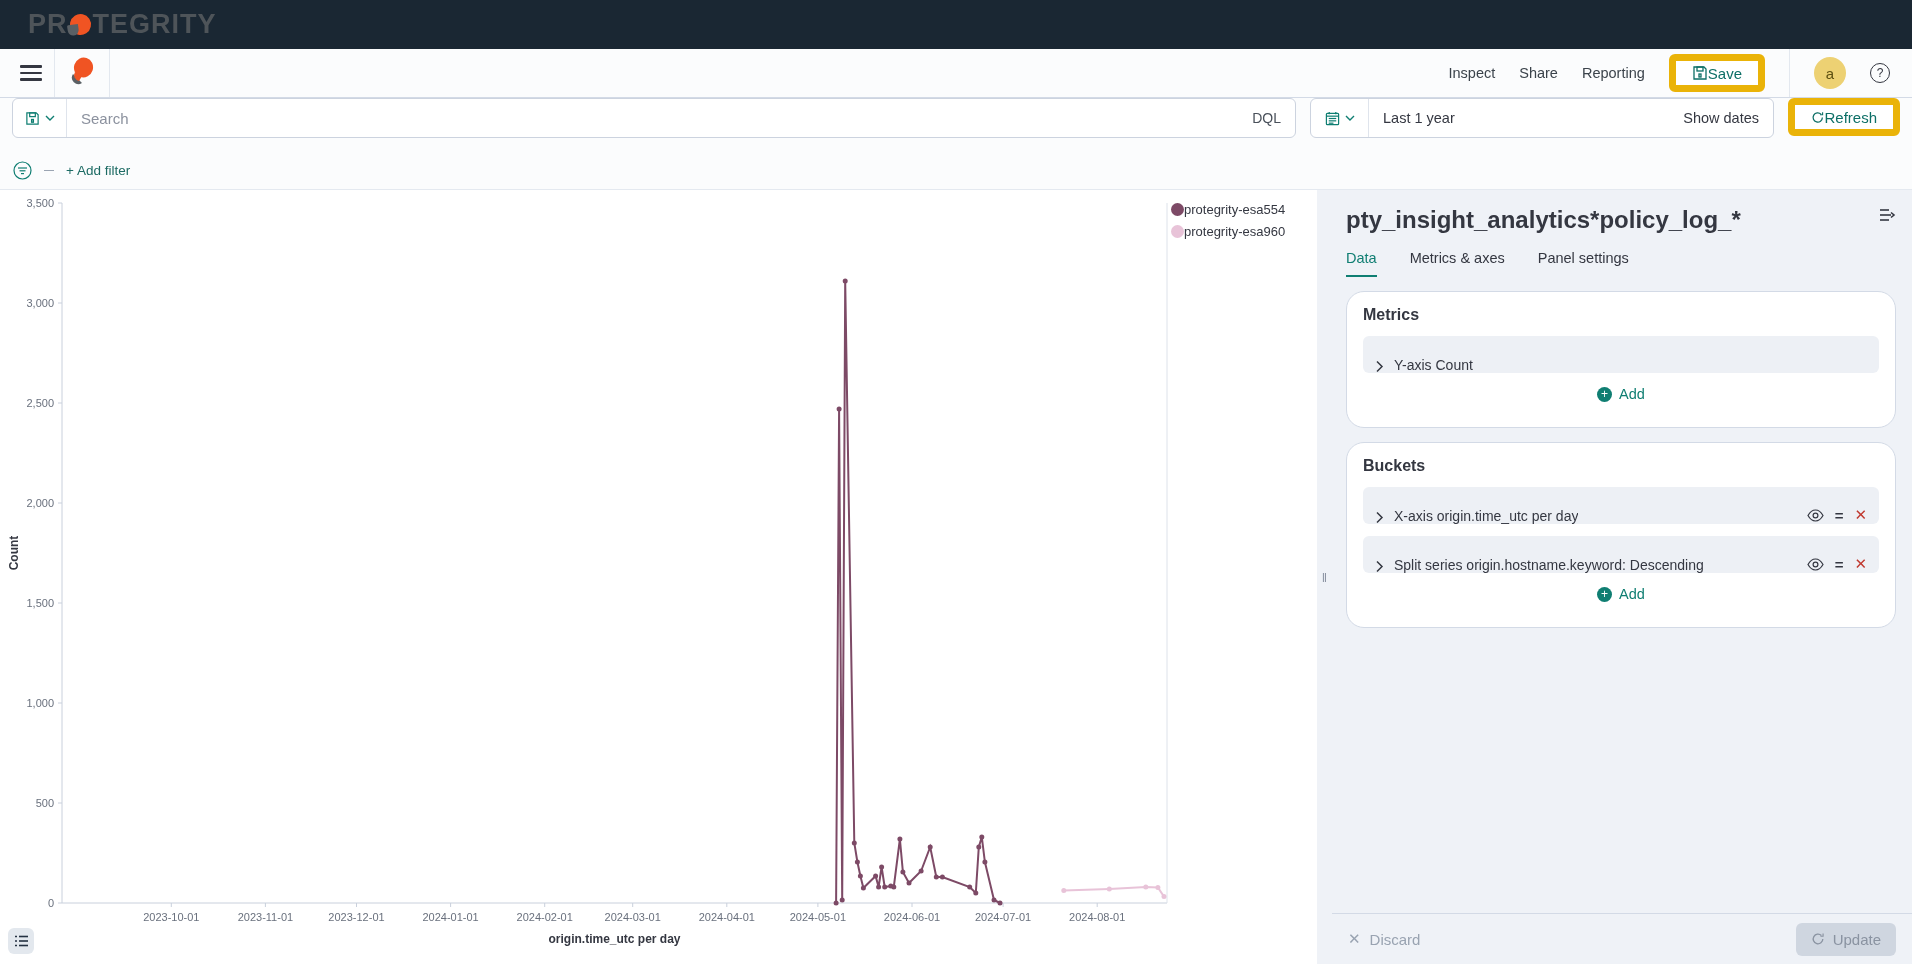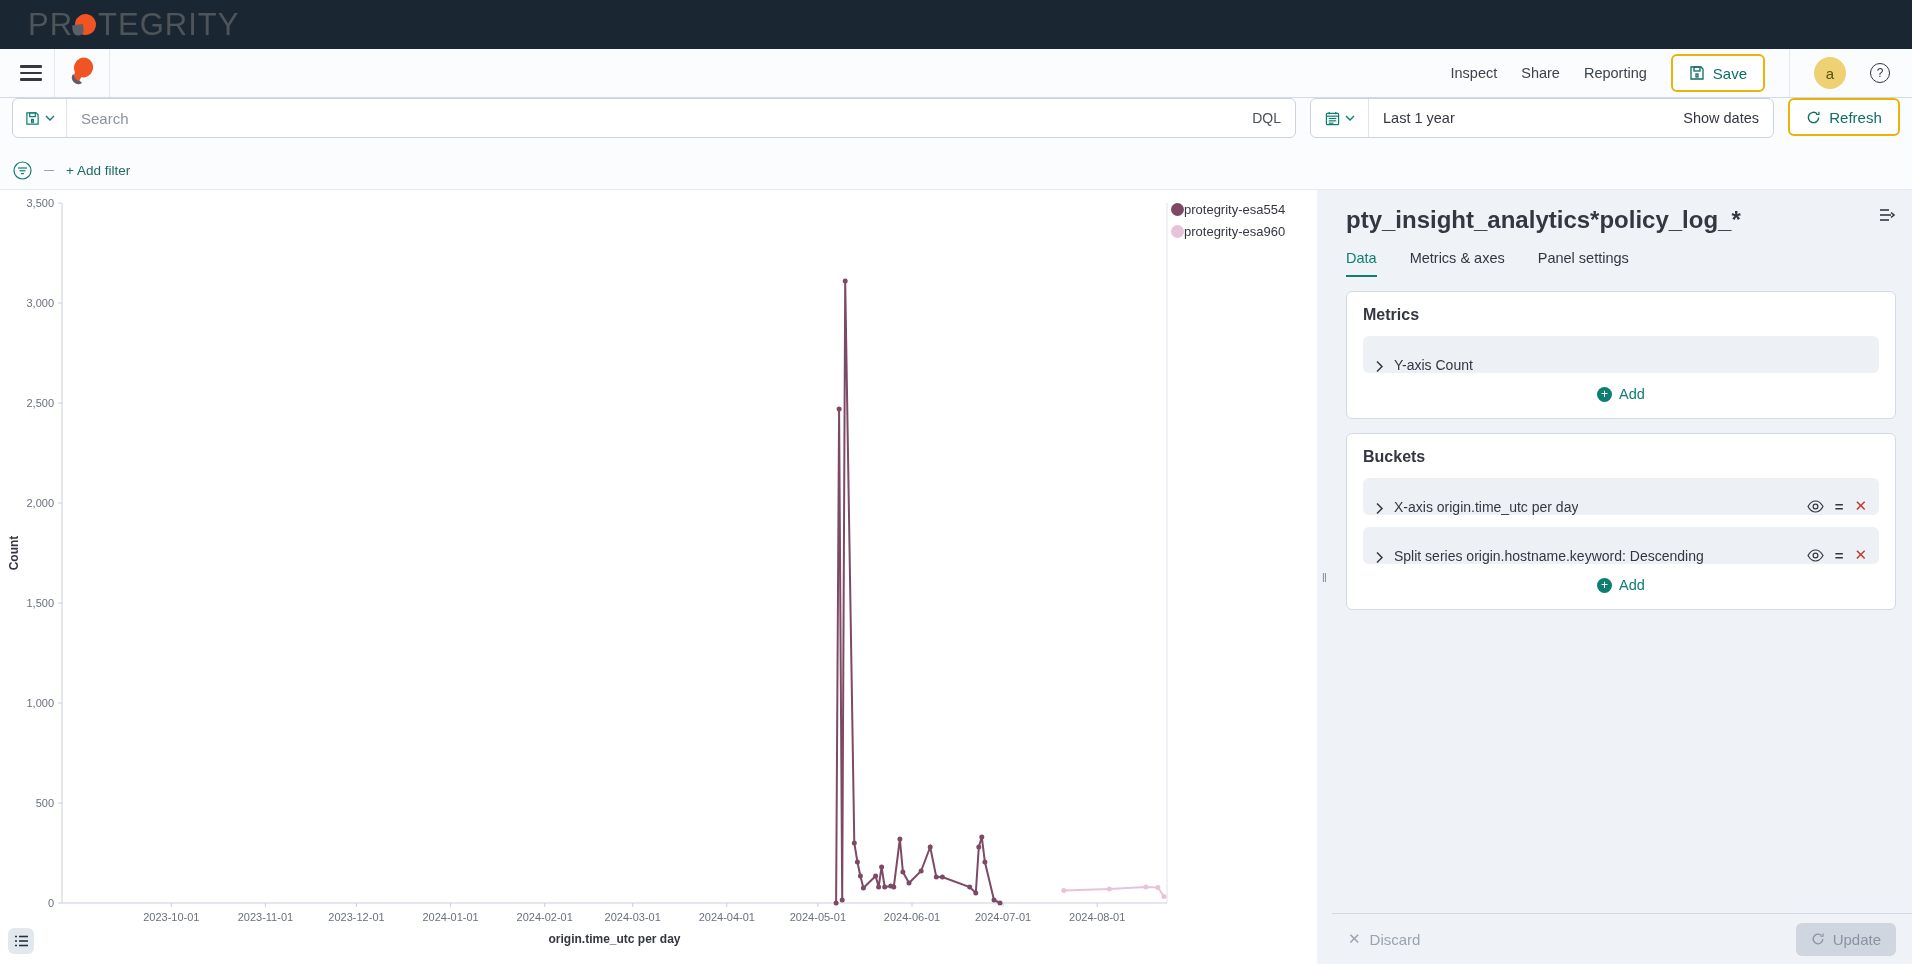--- a/index.html
+++ b/index.html
@@ -1,36 +1,36 @@
 <!DOCTYPE html>
 <html><head>
 <meta charset="utf-8">
 <style>
   *{box-sizing:border-box;margin:0;padding:0}
   html,body{width:1912px;height:964px;overflow:hidden;font-family:"Liberation Sans",sans-serif;color:#343741;background:#fff}
 
   
   .topbar{position:absolute;top:0;left:0;width:1912px;height:49px;background:#1a2733;display:flex;align-items:center;padding-left:28px}
-  .brand{display:flex;align-items:center;font-weight:normal;font-size:31px;letter-spacing:1px;color:#4e5459}
+  .brand{display:flex;align-items:center;font-weight:bold;font-size:27px;letter-spacing:1px;color:#4e5459}
   .brand-o{width:21px;height:21px;margin:0 2px;position:relative;background:#f05423;border-radius:50% 50% 50% 46%;transform:rotate(12deg)}
   .brand-o::after{content:"";position:absolute;left:-1px;bottom:-2px;width:11px;height:11px;background:#5a6065;border-radius:2px 0 9px 9px;transform:rotate(-20deg)}
 
   
   .navbar{position:absolute;top:49px;left:0;width:1912px;height:49px;background:#fbfcfd;border-bottom:1px solid #d3dae6;display:flex;align-items:center;padding:0 14px}
   .hamburger{width:22px;height:16px;display:flex;flex-direction:column;justify-content:space-between;margin:0 12px 0 6px;cursor:pointer}
   .hamburger span{display:block;height:2.6px;background:#343741;border-radius:1px}
   .vsep{width:1px;height:48px;background:#e3e8ef}
   .logo-mark{margin:0 14px}
   .crumbs{display:flex;align-items:center;margin-left:16px}
   .crumb{height:28px;display:flex;align-items:center;font-size:14px;padding:0 18px}
   .crumb.first{background:#e7ebf1;color:#4d535d;clip-path:polygon(0 0,100% 0,calc(100% - 9px) 100%,0 100%);border-radius:4px 0 0 4px}
   .crumb.last{background:#cde7e3;color:#343741;margin-left:3px;clip-path:polygon(9px 0,100% 0,calc(100% - 9px) 100%,0 100%)}
   .nav-right{margin-left:auto;display:flex;align-items:center;gap:24px}
   .nav-link{font-size:14.5px;color:#3b434b;cursor:pointer}
-  .btn-teal{display:flex;align-items:center;gap:8px;height:38px;padding:0 16px;border:2px solid #eab308;border-radius:6px;background:#fff;color:#0d6f66;font-size:15px;cursor:pointer}
+  .btn-teal{display:flex;align-items:center;height:38px;padding:0 16px;border:7px solid #eab308;border-radius:6px;background:#fff;color:#0d6f66;font-size:15px;cursor:pointer}
   .avatar{width:32px;height:32px;border-radius:50%;background:#edd173;color:#5d5012;font-size:15px;display:flex;align-items:center;justify-content:center}
   .help-circle{width:20px;height:20px;border:1.4px solid #343741;border-radius:50%;display:flex;align-items:center;justify-content:center;font-size:12px;color:#343741;margin-right:8px;cursor:pointer}
   .nav-right .vsep{height:48px}
 
   
   .querybar{position:absolute;top:98px;left:0;width:1912px;height:54px;background:#fbfcfd;display:flex;align-items:flex-start;padding:0 12px;gap:14px}
   .searchbox{flex:1;height:40px;background:#fff;border:1px solid #ccd3df;border-radius:6px;display:flex;align-items:center;overflow:hidden}
   .saved-seg{width:54px;height:100%;display:flex;align-items:center;justify-content:center;gap:5px;border-right:1px solid #dfe4ec;color:#0f7e72;cursor:pointer}
   .searchbox input{flex:1;border:none;outline:none;font-size:15px;padding:0 14px;color:#343741;font-family:"Liberation Sans",sans-serif}
   .searchbox input::placeholder{color:#8b919e}
@@ -62,21 +62,21 @@
   .drag-handle{color:#8b93a2;font-size:13px;cursor:col-resize;user-select:none}
 
   
   .side-panel{flex:1;background:#eff2f7;position:relative;padding:16px 16px 0 14px}
   .panel-head{display:flex;align-items:flex-start;justify-content:space-between}
   .panel-title{font-size:24px;font-weight:bold;color:#343741}
   .collapse-btn{cursor:pointer;margin-top:2px}
   .tabs{display:flex;gap:33px;margin-top:16px}
   .tab{font-size:14.5px;color:#343741;padding-bottom:9px;cursor:pointer}
   .tab.active{color:#0f7e72;border-bottom:2.5px solid #0f7e72}
-  .card{background:#fff;border:1px solid #d3dae6;border-radius:6px;padding:14px 16px 3px;margin-top:14px}
+  .card{background:#fff;border:1px solid #d3dae6;border-radius:18px;padding:14px 16px 12px;margin-top:14px}
   .card-title{font-size:16px;font-weight:bold;color:#343741}
   .acc-row{margin-top:12px;background:#edf0f5;border-radius:6px;height:37px;display:flex;align-items:flex-end;padding:0 12px;gap:10px;cursor:pointer}
   .acc-label{font-size:14px;color:#343741;white-space:nowrap;overflow:hidden;text-overflow:ellipsis}
   .row-icons{margin-left:auto;display:flex;align-items:center;gap:11px}
   .drag-eq{font-size:15px;font-weight:bold;color:#343741;cursor:grab}
   .x-remove{color:#c0392f;font-size:15px;cursor:pointer}
   .add-row{height:42px;display:flex;align-items:center;justify-content:center;gap:7px;cursor:pointer}
   .plus-circle{width:15px;height:15px;border-radius:50%;background:#0f7e72;color:#fff;font-size:12px;line-height:14px;text-align:center}
   .add-label{font-size:14.5px;color:#0f7e72}
   .panel-footer{position:absolute;left:0;right:0;bottom:0;height:51px;border-top:1px solid #d3dae6;display:flex;align-items:center;justify-content:space-between;padding:0 16px}

